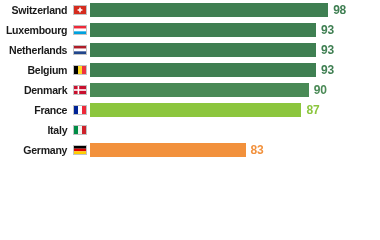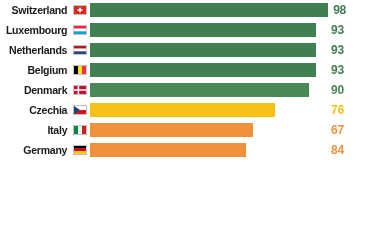--- a/index.html
+++ b/index.html
@@ -54,21 +54,20 @@
     display: block;
     border: 0.5px solid rgba(120,120,120,0.45);
     box-sizing: border-box;
   }
   .bar-area {
     position: relative;
     flex: 1 1 auto;
     height: 20px;
     display: flex;
     align-items: center;
-    justify-content: space-between;
   }
   .bar {
     height: 14px;
     border-radius: 0;
   }
   .value {
     font-size: 12px;
     font-weight: bold;
     margin-left: 5px;
     white-space: nowrap;
@@ -143,54 +142,50 @@
           <rect x="9" width="4" height="20" fill="#fff"></rect>
           <rect y="8" width="30" height="4" fill="#fff"></rect>
         </svg>
       </div>
       <div class="bar-area">
         <div class="bar" style="width: 218.7px; background: rgb(74, 138, 86);"></div>
         <div class="value" style="color: rgb(74, 138, 86);">90</div>
       </div>
     </div>
     <div class="row">
-      <div class="label-cell">Czechia</div>
+      <div class="label-cell">France</div>
       <div class="flag-cell">
         <svg class="flag" viewBox="0 0 30 20" preserveAspectRatio="none">
-          <rect width="30" height="10" fill="#fff"></rect>
-          <rect y="10" width="30" height="10" fill="#d7141a"></rect>
-          <polygon points="0,0 15,10 0,20" fill="#11457e"></polygon>
+          <rect width="10" height="20" fill="#002395"></rect>
+          <rect x="10" width="10" height="20" fill="#fff"></rect>
+          <rect x="20" width="10" height="20" fill="#ed2939"></rect>
         </svg>
       </div>
       <div class="bar-area">
-        <div class="bar" style="width: 184.68px; background: rgb(247, 192, 23);"></div>
-        <div class="value" style="color: rgb(247, 192, 23);">76</div>
+        <div class="bar" style="width: 211.41px; background: rgb(140, 198, 62);"></div>
+        <div class="value" style="color: rgb(140, 198, 62);">87</div>
       </div>
     </div>
     <div class="row">
       <div class="label-cell">Italy</div>
       <div class="flag-cell">
         <svg class="flag" viewBox="0 0 30 20" preserveAspectRatio="none">
           <rect width="10" height="20" fill="#008c45"></rect>
           <rect x="10" width="10" height="20" fill="#f4f5f0"></rect>
           <rect x="20" width="10" height="20" fill="#cd212a"></rect>
         </svg>
-      </div>
-      <div class="bar-area">
-        <div class="bar" style="width: 162.81px; background: rgb(242, 145, 60);"></div>
-        <div class="value" style="color: rgb(242, 145, 60);">67</div>
       </div>
     </div>
     <div class="row">
       <div class="label-cell">Germany</div>
       <div class="flag-cell">
         <svg class="flag" viewBox="0 0 30 20" preserveAspectRatio="none">
           <rect width="30" height="6.67" fill="#000"></rect>
           <rect y="6.67" width="30" height="6.66" fill="#dd0000"></rect>
           <rect y="13.33" width="30" height="6.67" fill="#ffce00"></rect>
         </svg>
       </div>
       <div class="bar-area">
         <div class="bar" style="width: 155.52px; background: rgb(242, 145, 60);"></div>
-        <div class="value" style="color: rgb(242, 145, 60);">84</div>
+        <div class="value" style="color: rgb(242, 145, 60);">83</div>
       </div>
     </div>
   </div>
 
 </body></html>

